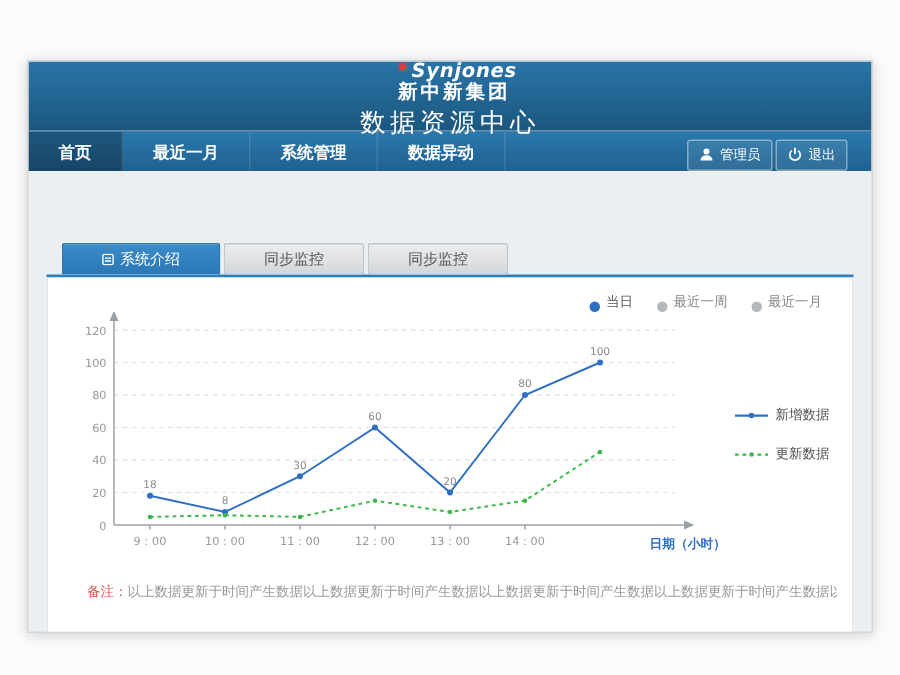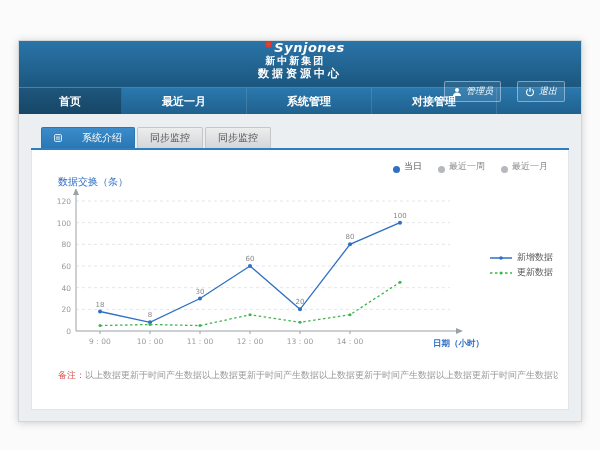--- a/index.html
+++ b/index.html
@@ -8,57 +8,57 @@
   .stage { position:relative; width:600px; height:450px; }
   .window { position:absolute; left:18px; top:40px; width:564px; height:382px;
             background:#eceff1; border:1px solid #d3d6d8; box-shadow:0 1px 8px rgba(0,0,0,.18); overflow:hidden; }
 
   
   .hd { height:46px; display:flex; align-items:center; padding:0 10px;
         background:linear-gradient(180deg,#2a74a8,#1b577f);flex-direction:column; }
   .logo { display:flex; flex-direction:column; color:#fff; padding-left:10px; line-height:1.1; }
   .logo-row { display:flex; align-items:flex-start; gap:2px; }
   .logo-en { font-size:13px; font-weight:bold; font-style:italic; letter-spacing:.5px; }
-  .logo-cn { font-size:10px; font-weight:bold; letter-spacing:2px; }
+  .logo-cn { font-size:13px; font-weight:bold; letter-spacing:2px; }
   .vdiv { width:1px; height:26px; background:rgba(255,255,255,.25); margin:0 14px; }
-  .app-title { color:#fff; font-size:11px; letter-spacing:3px; font-weight:700; }
-  .user-actions { margin-left:auto; display:flex; gap:16px; margin-right:6px;font-style:italic; }
+  .app-title { color:#fff; font-size:17px; letter-spacing:3px; font-weight:400; }
+  .user-actions { margin-left:auto; display:flex; gap:2px; margin-right:6px; }
   .ubtn { display:flex; align-items:center; gap:4px; background:rgba(255,255,255,.08);
           border:1px solid rgba(255,255,255,.4); border-radius:2px; color:#fff;
           font-size:9px; padding:3px 7px; cursor:pointer; white-space:nowrap; }
 
   
   .nav { height:27px; display:flex; align-items:stretch;
          background:linear-gradient(180deg,#2a78ad,#20618f); border-top:1px solid rgba(255,255,255,.2); }
-  .nav-item { display:flex; align-items:center; padding:0 40px; color:#fff; font-size:11px;
+  .nav-item { display:flex; align-items:center; padding:0 20px; color:#fff; font-size:11px;
               font-weight:bold; border-right:1px solid rgba(255,255,255,.12); cursor:pointer; }
   .nav-item.active { background:rgba(0,0,0,.28); }
 
   
   .content { padding:13px 12px 0; }
   .tabs { display:flex; gap:2px; padding-left:10px; }
-  .tab { height:21px; display:flex; align-items:center; gap:20px; padding:0 12px; font-size:10px;
+  .tab { height:21px; display:flex; align-items:center; gap:4px; padding:0 26px; font-size:10px;
          background:linear-gradient(180deg,#eceded,#d3d6d9); color:#555;
-         border:1px solid #c3c7ca; border-bottom:none; border-radius:2px 2px 0 0; cursor:pointer; }
+         border:1px solid #c3c7ca; border-bottom:none; border-radius:2px 2px 0 0; cursor:pointer;margin-top:35px; }
   .tab.active { background:linear-gradient(180deg,#3b8ccb,#2a77b4); color:#fff; border-color:#2a77b4; }
   .tab-underline { height:2px; background:#2e7fc1; }
   .panel { background:#fff; border:1px solid #e2e5e8; border-top:none; height:260px; padding:4px 10px 10px; }
 
   .filters { display:flex; justify-content:flex-end; align-items:center; gap:16px;
              padding:6px 10px 0 0; font-size:9px; color:#888; }
   .filter { display:flex; align-items:flex-end; gap:4px; cursor:pointer; }
   .fdot { width:7px; height:7px; border-radius:50%; background:#b5b9bd; }
   .filter.active .fdot { background:#2f6fc4; }
   .filter.active { color:#555; }
 
   .y-title { font-size:10px; color:#2f6fc4; margin:2px 0 0 16px; }
   .chart-row { display:flex; align-items:flex-start; }
   #chart { display:block; }
   #chart text { font-family:"DejaVu Sans","Liberation Sans",sans-serif; }
-  .series-legend { display:flex; flex-direction:column; gap:2px; margin:62px 0 0 2px;
+  .series-legend { display:flex; flex-direction:column; gap:13px; margin:62px 0 0 2px;
                    font-size:9px; color:#555; white-space:nowrap; }
   .leg-item { display:flex; align-items:center; gap:5px; cursor:pointer; }
 
   .note { text-align:center; font-size:9px; margin-top:8px; color:#999; padding:0 16px;
           white-space:nowrap; overflow:hidden; }
   .note-label { color:#d9534f; }
 </style>
 </head>
 <body>
 
@@ -92,21 +92,21 @@
           </svg>
           <span>退出</span>
         </div>
       </div>
     </div>
 
     <div class="nav">
       <div class="nav-item active">首页</div>
       <div class="nav-item">最近一月</div>
       <div class="nav-item">系统管理</div>
-      <div class="nav-item">对接管理</div>
+      <div class="nav-item">数据异动</div>
     </div>
 
     <div class="content">
       <div class="tabs">
         <div class="tab active">
           <svg width="8" height="8" viewBox="0 0 8 8">
             <rect x="0.6" y="0.6" width="6.8" height="6.8" rx="1" fill="none" stroke="#fff" stroke-width="0.9"></rect>
             <path d="M2 3.1h4M2 5h4" stroke="#fff" stroke-width="0.9"></path>
           </svg>
           <span>系统介绍</span>
@@ -129,21 +129,20 @@
           <div class="filter">
             <span class="fdot"></span>
             <span>最近一周</span>
           </div>
           <div class="filter">
             <span class="fdot"></span>
             <span>最近一月</span>
           </div>
         </div>
 
-        <div class="y-title">数据交换（条）</div>
 
         <div class="chart-row">
           <svg id="chart" width="446" height="172" viewBox="0 0 446 172">
               <text x="29" y="145" text-anchor="end" font-size="7.5" fill="#999">0</text>
               <line x1="34" y1="120.33333333333334" x2="408" y2="120.33333333333334" stroke="#e2e6ea" stroke-width="1" stroke-dasharray="3,3"></line>
               <text x="29" y="123.33333333333334" text-anchor="end" font-size="7.5" fill="#999">20</text>
               <line x1="34" y1="98.66666666666667" x2="408" y2="98.66666666666667" stroke="#e2e6ea" stroke-width="1" stroke-dasharray="3,3"></line>
               <text x="29" y="101.66666666666667" text-anchor="end" font-size="7.5" fill="#999">40</text>
               <line x1="34" y1="77" x2="408" y2="77" stroke="#e2e6ea" stroke-width="1" stroke-dasharray="3,3"></line>
               <text x="29" y="80" text-anchor="end" font-size="7.5" fill="#999">60</text>

